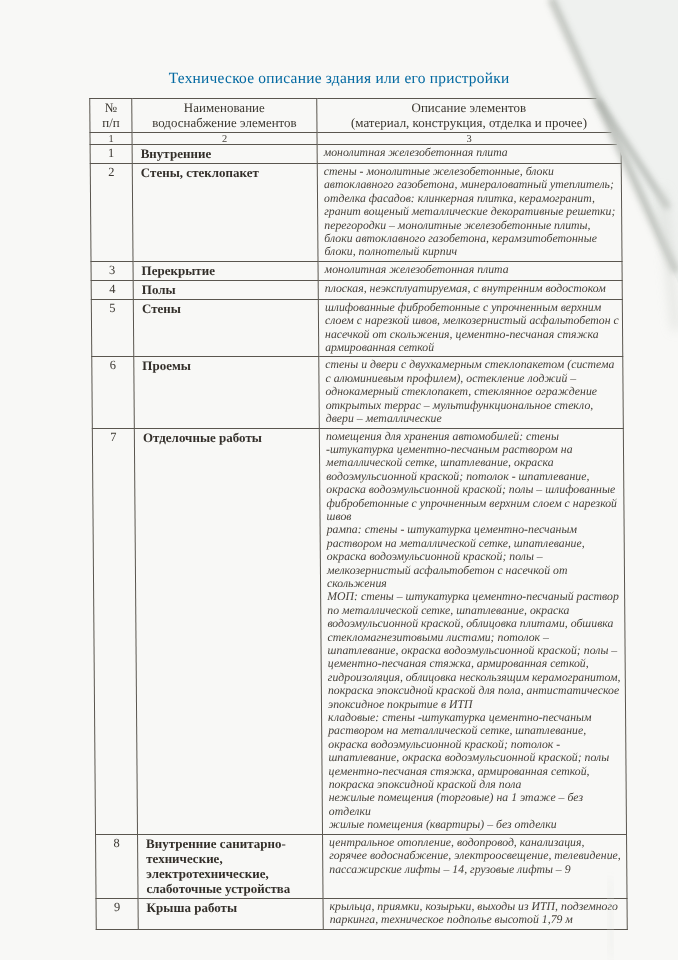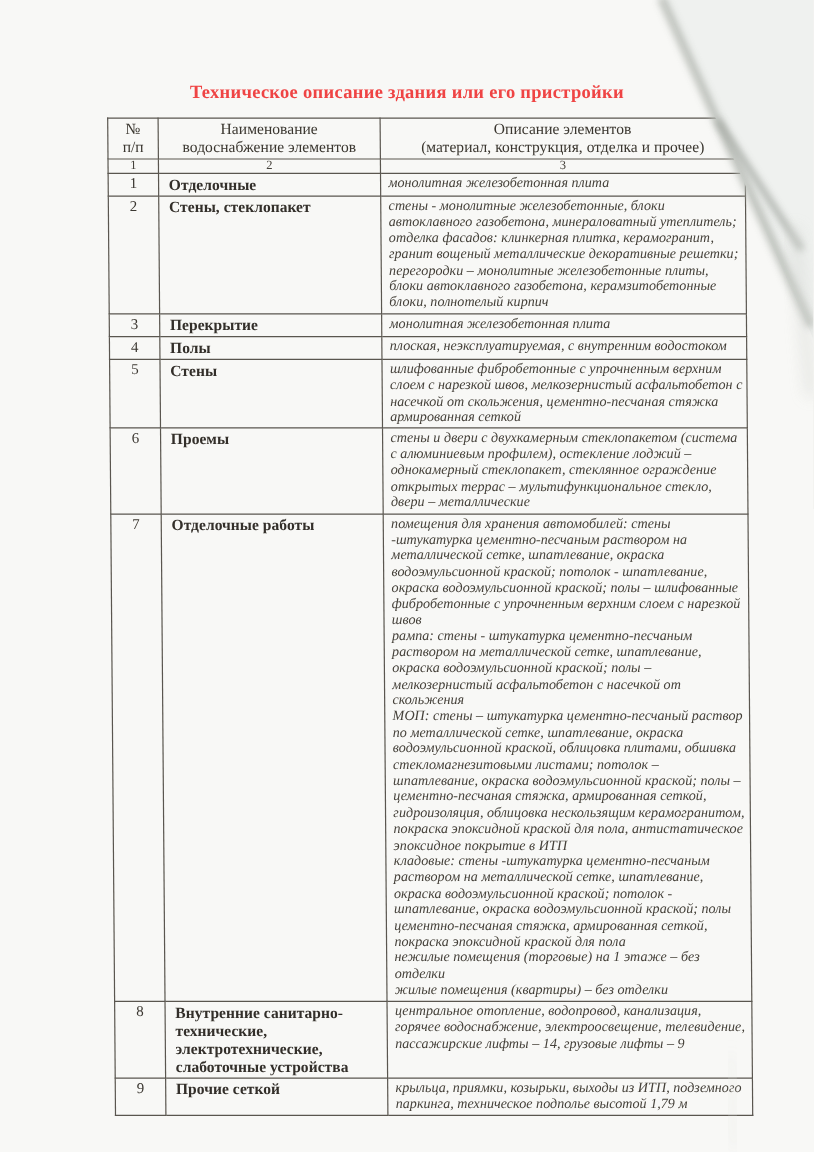--- a/index.html
+++ b/index.html
@@ -17,23 +17,23 @@
   }
   .content{
     position:relative;
     transform:skewX(0.45deg);
     transform-origin:0 0;
   }
   .doc-title{
     margin:69px 10px 0 10px;
     text-align:center;
     font-size:15.5px;
-    font-weight:bold;
+    font-weight:normal;
     letter-spacing:.2px;
-    color:#ef4444;
+    color:#0369a1;
   }
   table.spec-table{
     border-collapse:collapse;
     table-layout:fixed;
     width:531px;
     margin:11px 0 0 89px;
     color:#3c3832;
   }
   .spec-table col.c1{width:42px;}
   .spec-table col.c2{width:185px;}
@@ -111,21 +111,21 @@
         </tr>
         <tr class="idx-row">
           <td>1</td>
           <td>2</td>
           <td>3</td>
         </tr>
       </thead>
       <tbody id="rows-body">
   <tr>
     <td class="c-num">1</td>
-    <td class="c-name">Отделочные</td>
+    <td class="c-name">Внутренние</td>
     <td class="c-desc">монолитная железобетонная плита</td>
   </tr>
 
   <tr>
     <td class="c-num">2</td>
     <td class="c-name">Стены, стеклопакет</td>
     <td class="c-desc">стены - монолитные железобетонные, блоки автоклавного газобетона, минераловатный утеплитель; отделка фасадов: клинкерная плитка, керамогранит, гранит вощеный металлические декоративные решетки; перегородки – монолитные железобетонные плиты, блоки автоклавного газобетона, керамзитобетонные блоки, полнотелый кирпич</td>
   </tr>
 
   <tr>
@@ -164,21 +164,21 @@
   </tr>
 
   <tr>
     <td class="c-num">8</td>
     <td class="c-name">Внутренние санитарно-технические, электротехнические, слаботочные устройства</td>
     <td class="c-desc">центральное отопление, водопровод, канализация, горячее водоснабжение, электроосвещение, телевидение, пассажирские лифты – 14, грузовые лифты – 9</td>
   </tr>
 
   <tr>
     <td class="c-num">9</td>
-    <td class="c-name">Прочие сеткой</td>
+    <td class="c-name">Крыша работы</td>
     <td class="c-desc">крыльца, приямки, козырьки, выходы из ИТП, подземного паркинга, техническое подполье высотой 1,79 м</td>
   </tr>
 </tbody>
     </table>
   </div>
 
   <svg class="fold-overlay" width="678" height="960" viewBox="0 0 678 960">
     <defs>
       <filter id="soft" x="-60%" y="-60%" width="220%" height="220%">
         <feGaussianBlur stdDeviation="3.2"></feGaussianBlur>

